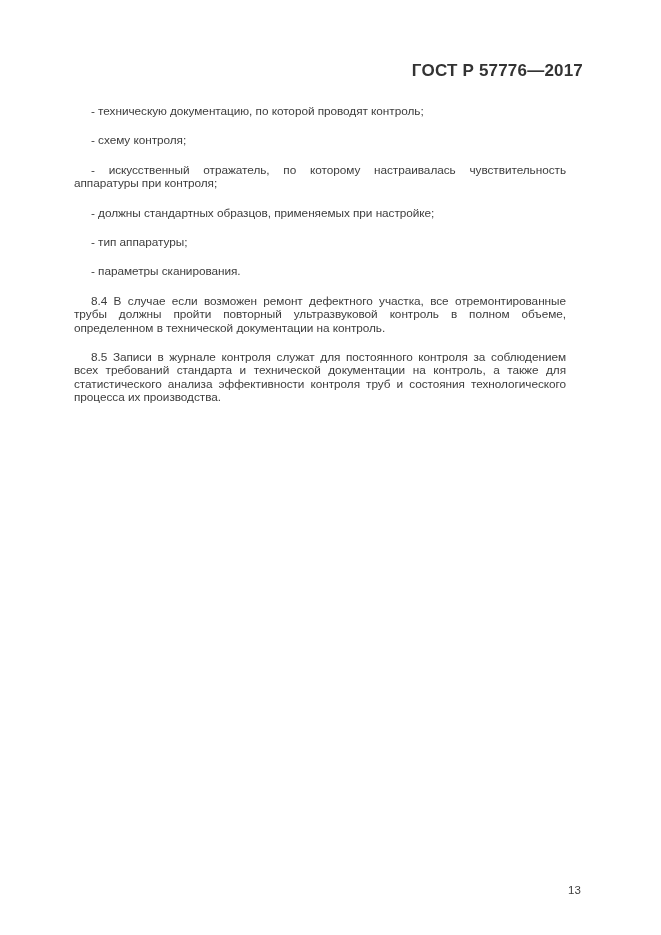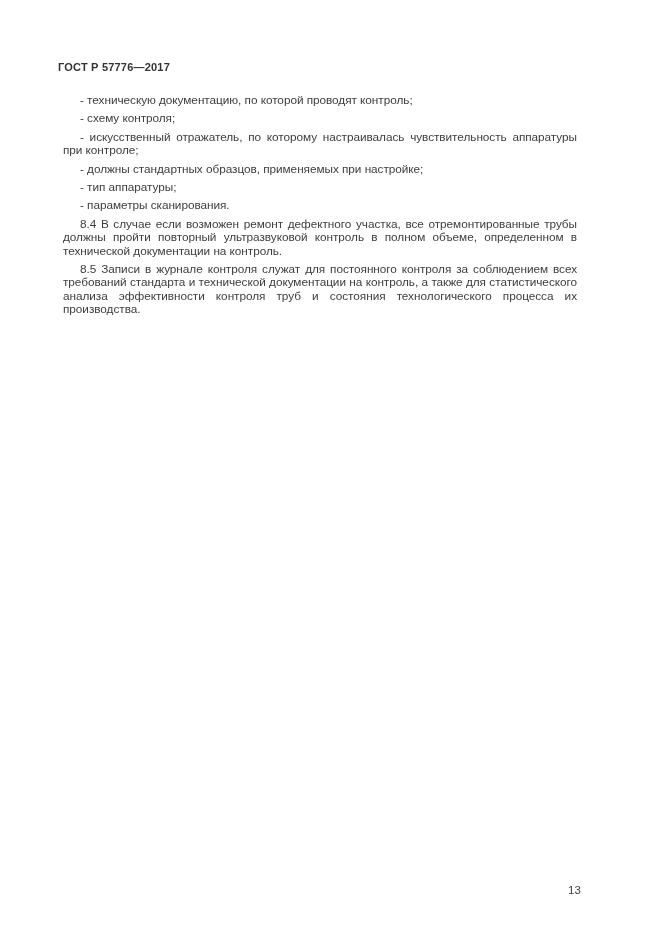--- a/index.html
+++ b/index.html
@@ -14,39 +14,39 @@
     background: #ffffff;
     font-family: "Liberation Sans", sans-serif;
     color: #3a3a3a;
     overflow: hidden;
   }
   .doc-header {
     position: absolute;
     top: 61px;
     left: 58px;
     width: 525px;
-    text-align: left;
-    font-size: 11px;
+    text-align: right;
+    font-size: 17px;
     font-weight: bold;
     color: #333333;
     letter-spacing: 0.2px;
   }
   .doc-body {
     position: absolute;
     top: 89px;
     left: 58px;
     width: 524px;
     font-size: 11.8px;
     line-height: 13.4px;
     text-align: justify;
     letter-spacing: -0.05px;
     color: #3d3d3d;
   }
   .doc-body p {
-    margin: 5px;
+    margin: 16px;
     padding: 0;
     text-indent: 17px;
   }
   .page-number {
     position: absolute;
     top: 884px;
     left: 568px;
     font-size: 11.5px;
     color: #3d3d3d;
   }
@@ -54,21 +54,21 @@
 </head>
 <body>
 
 <div class="page">
 
   <div class="doc-header">ГОСТ Р 57776—2017</div>
 
   <div class="doc-body">
     <p>- техническую документацию, по которой проводят контроль;</p>
     <p>- схему контроля;</p>
-    <p>- искусственный отражатель, по которому настраивалась чувствительность аппаратуры при контроле;</p>
+    <p>- искусственный отражатель, по которому настраивалась чувствительность аппаратуры при контроля;</p>
     <p>- должны стандартных образцов, применяемых при настройке;</p>
     <p>- тип аппаратуры;</p>
     <p>- параметры сканирования.</p>
     <p>8.4 В случае если возможен ремонт дефектного участка, все отремонтированные трубы должны пройти повторный ультразвуковой контроль в полном объеме, определенном в технической документации на контроль.</p>
     <p>8.5 Записи в журнале контроля служат для постоянного контроля за соблюдением всех требований стандарта и технической документации на контроль, а также для статистического анализа эффективности контроля труб и состояния технологического процесса их производства.</p>
   </div>
 
   <div class="page-number">13</div>
 
 </div>

